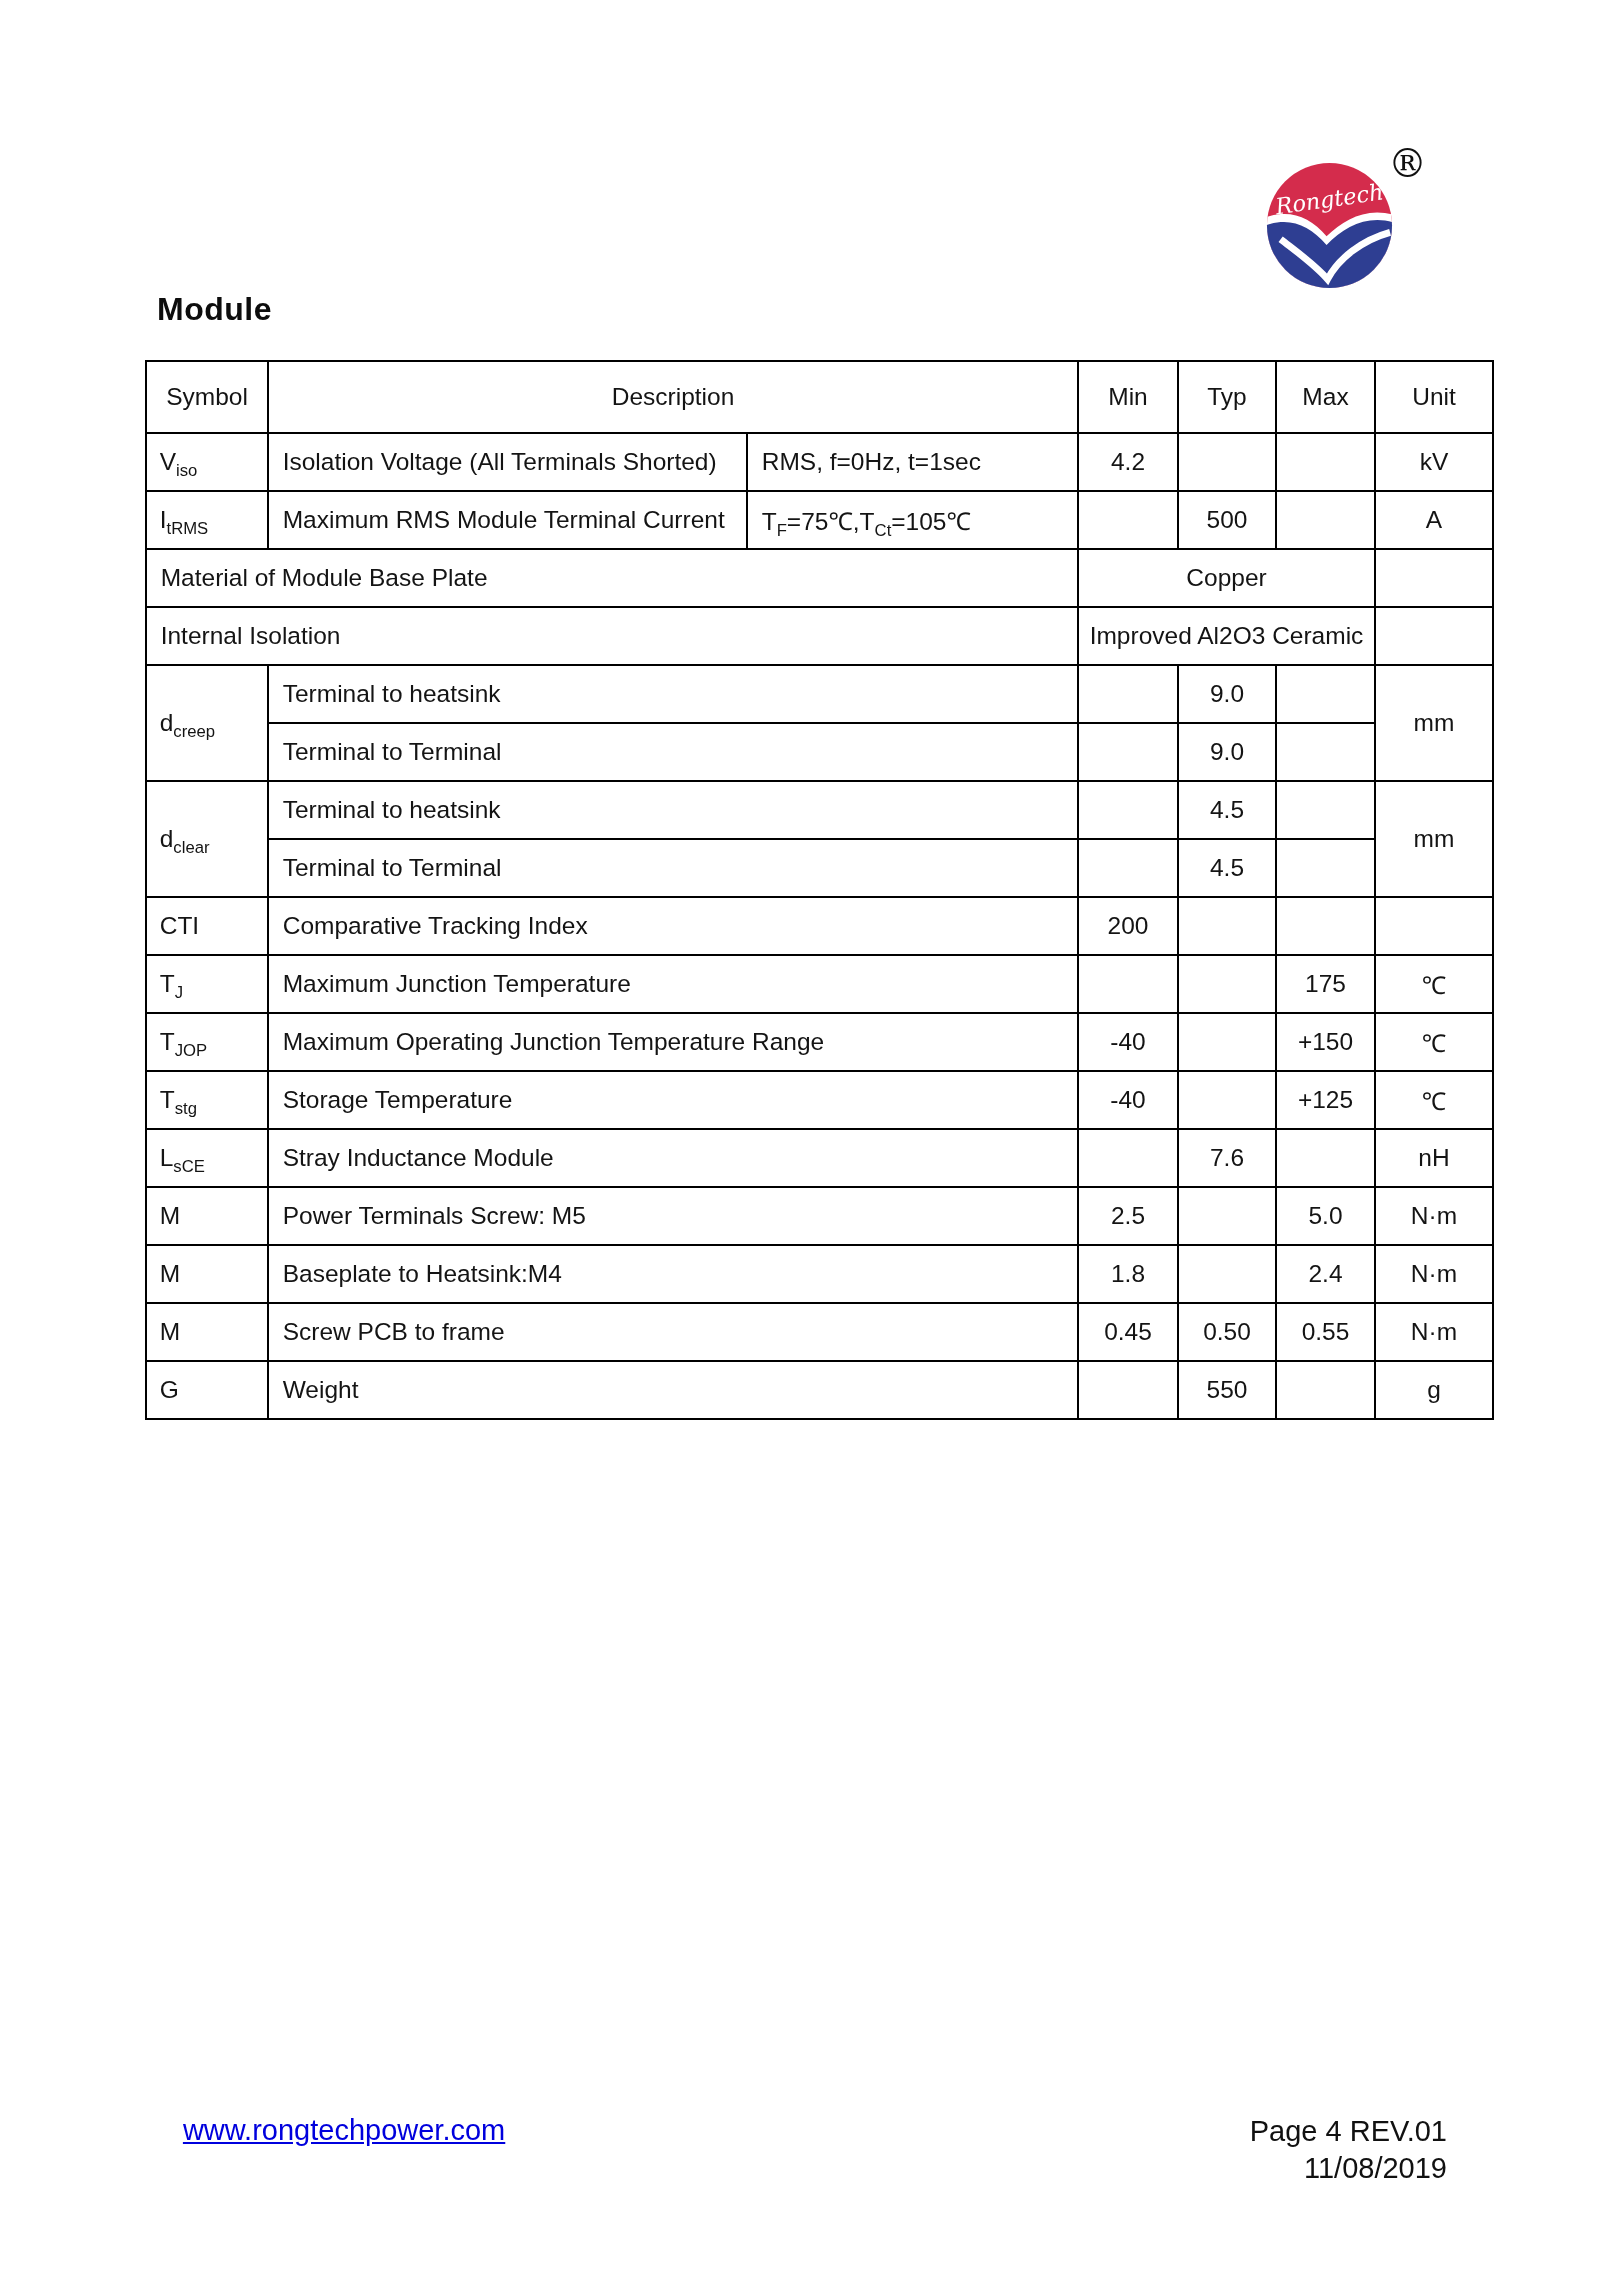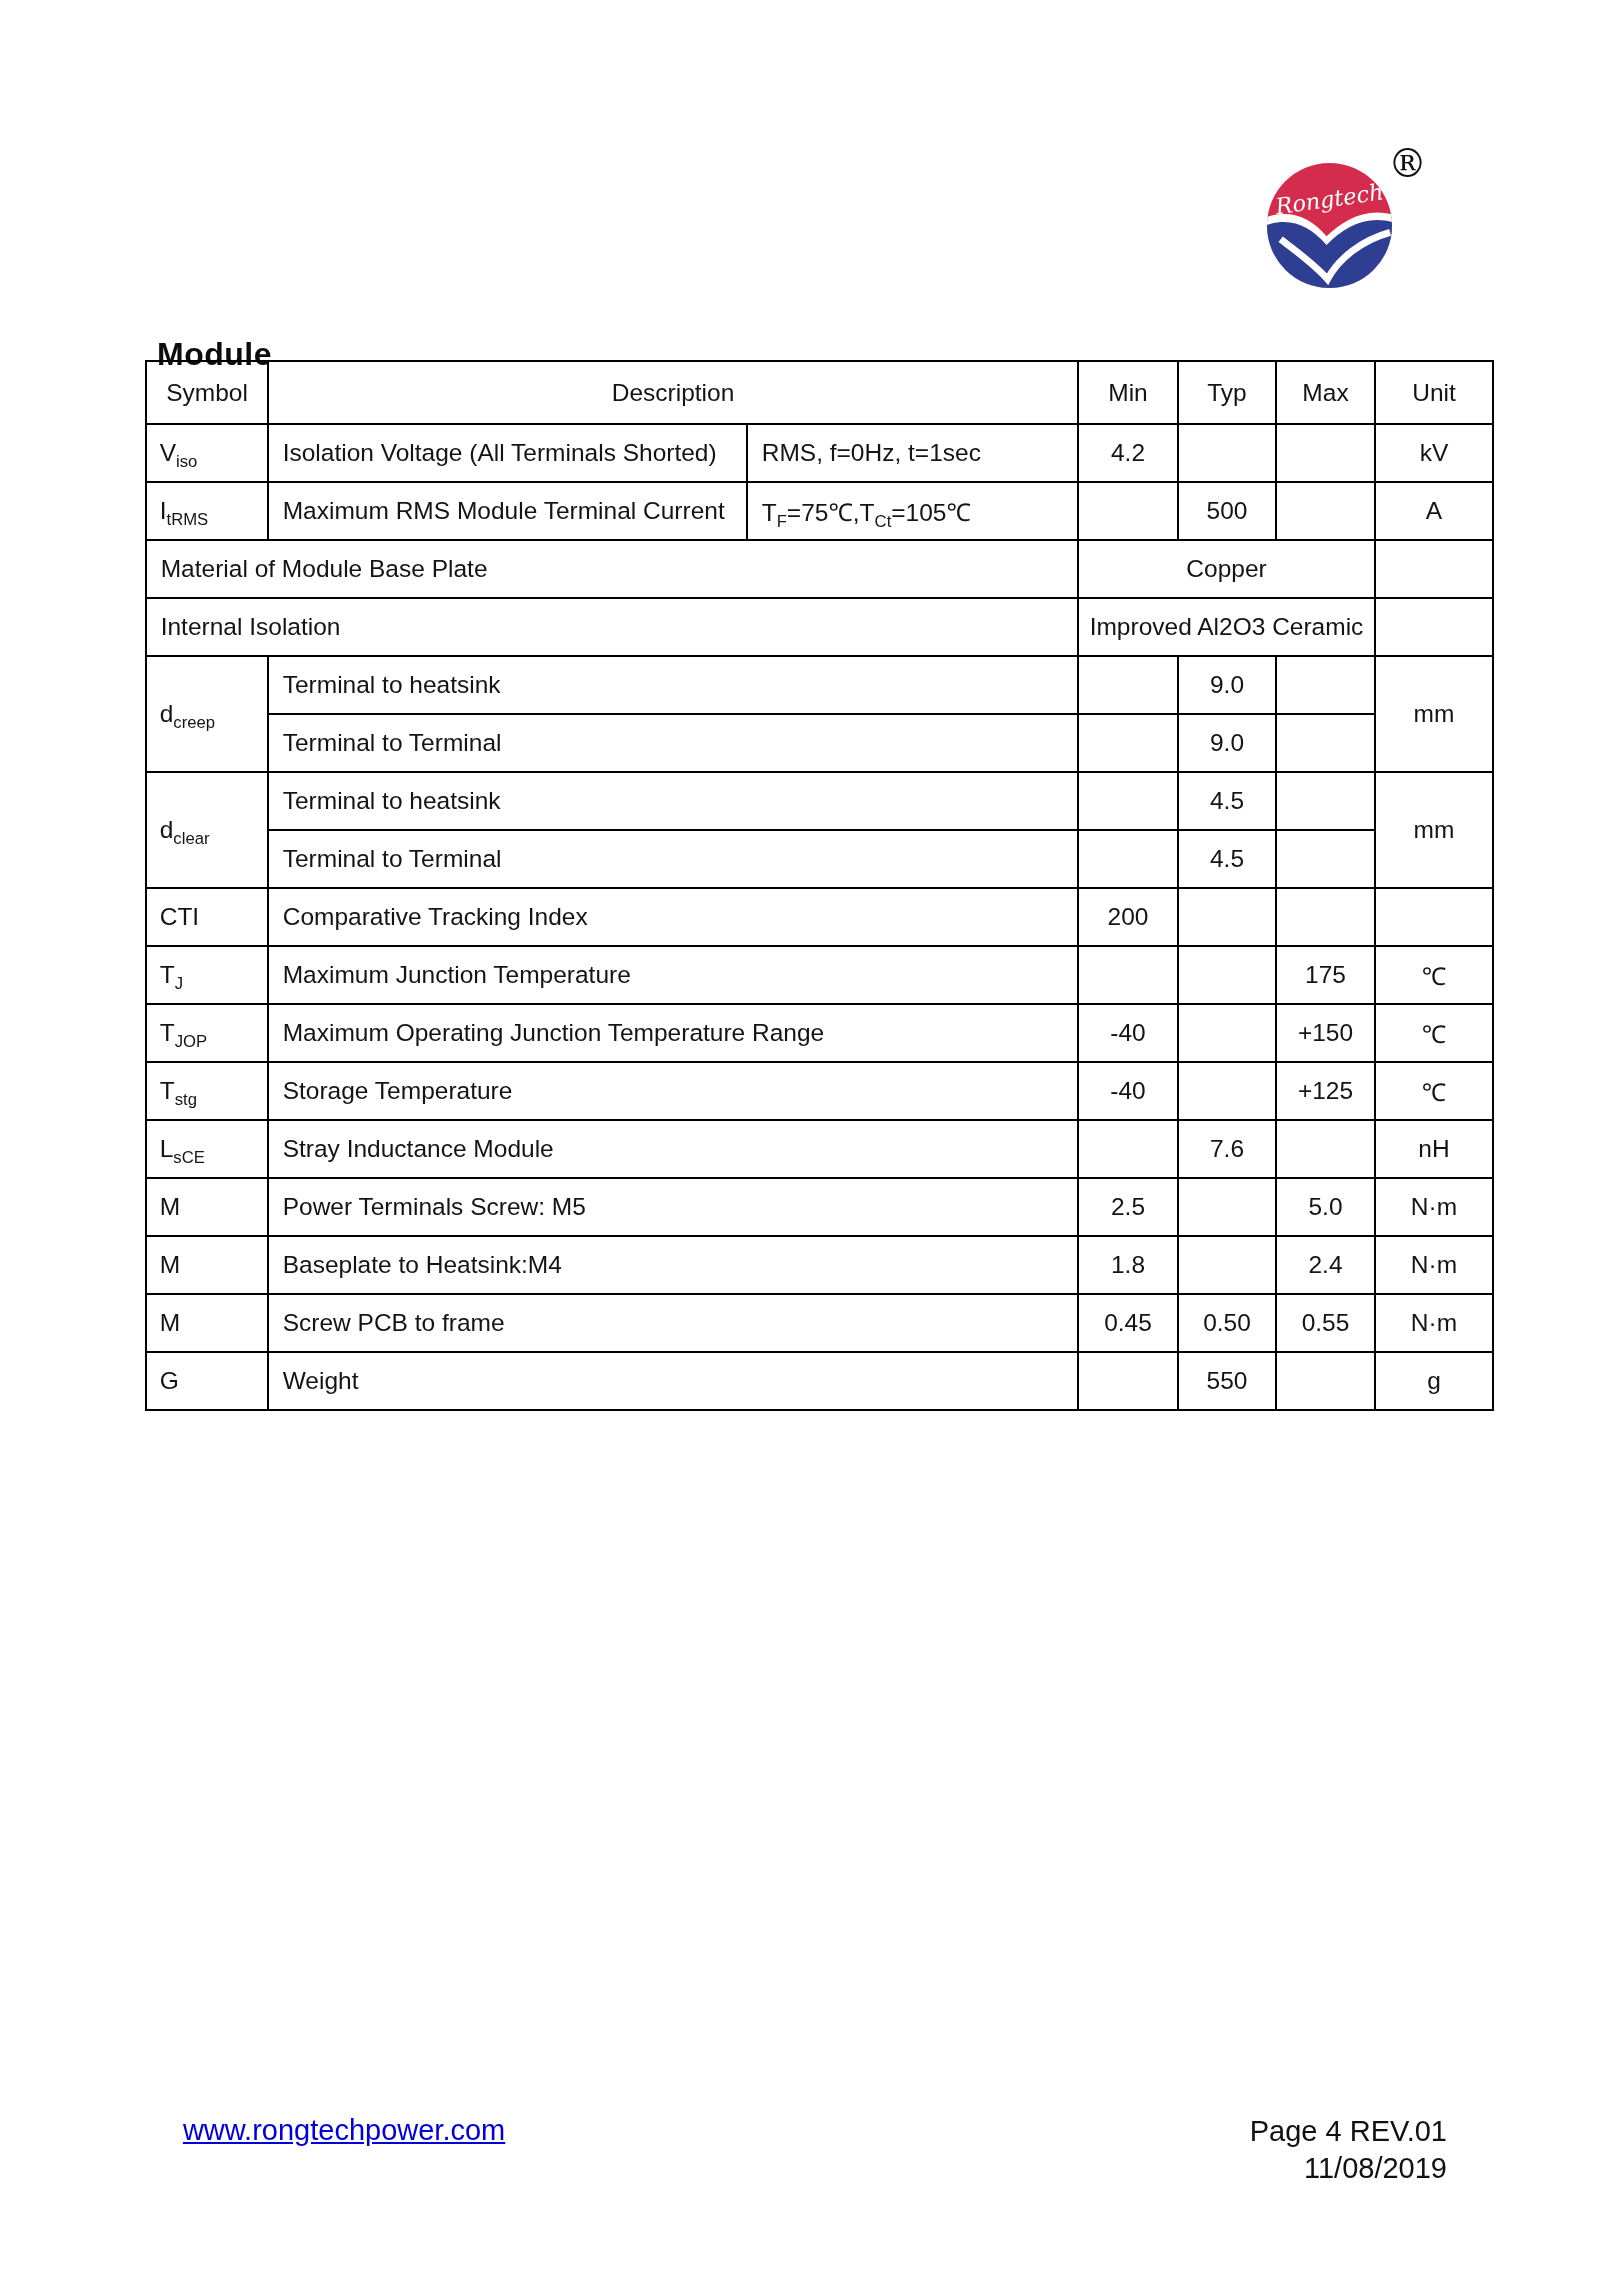--- a/index.html
+++ b/index.html
@@ -8,30 +8,30 @@
   .page { position:relative; width:1620px; height:2293px; background:#fff; }
 
   
   .logo-wrap { position:absolute; left:1265px; top:159px; width:176px; height:137px; }
   .logo-svg { position:absolute; left:0; top:2px; width:129px; height:129px; }
   .reg-mark { position:absolute; left:123px; top:-17.6px; font-family:"DejaVu Serif", serif;
               font-size:39px; color:#111; }
 
   
   .page-title { position:absolute; left:157px; top:291px; font-size:32px; font-weight:bold;
-                color:#0d0d0d; letter-spacing:0.5px;margin-top:45px; }
+                color:#0d0d0d; letter-spacing:0.5px; }
 
   
   table.spec { position:absolute; left:145px; top:360px; width:1347px;
                border-collapse:collapse; table-layout:fixed; font-size:24.5px; color:#141414; }
   table.spec th, table.spec td {
       border:2px solid #000; border-top-width:2.9px; border-bottom-width:2.9px;
       height:58px; font-weight:normal; vertical-align:middle;
   }
-  table.spec th { height:63px; text-align:center; }
+  table.spec th { height:72px; text-align:center; }
   td.sym  { text-align:left; padding-left:12.7px; }
   td.desc { text-align:left; padding-left:13.7px; }
   td.c    { text-align:center; padding:0 2px; }
   td.thinb { border-bottom-width:2px; }
   td.thint { border-top-width:2px;margin-left:48px; }
   sub { font-size:16.7px; line-height:0; }
 
   
   .footer-left  { position:absolute; left:180px; top:2111px; font-size:29px; line-height:38px; }
   .footer-left a { color:#0000dd; text-decoration:underline; padding-left:2.9px; }

